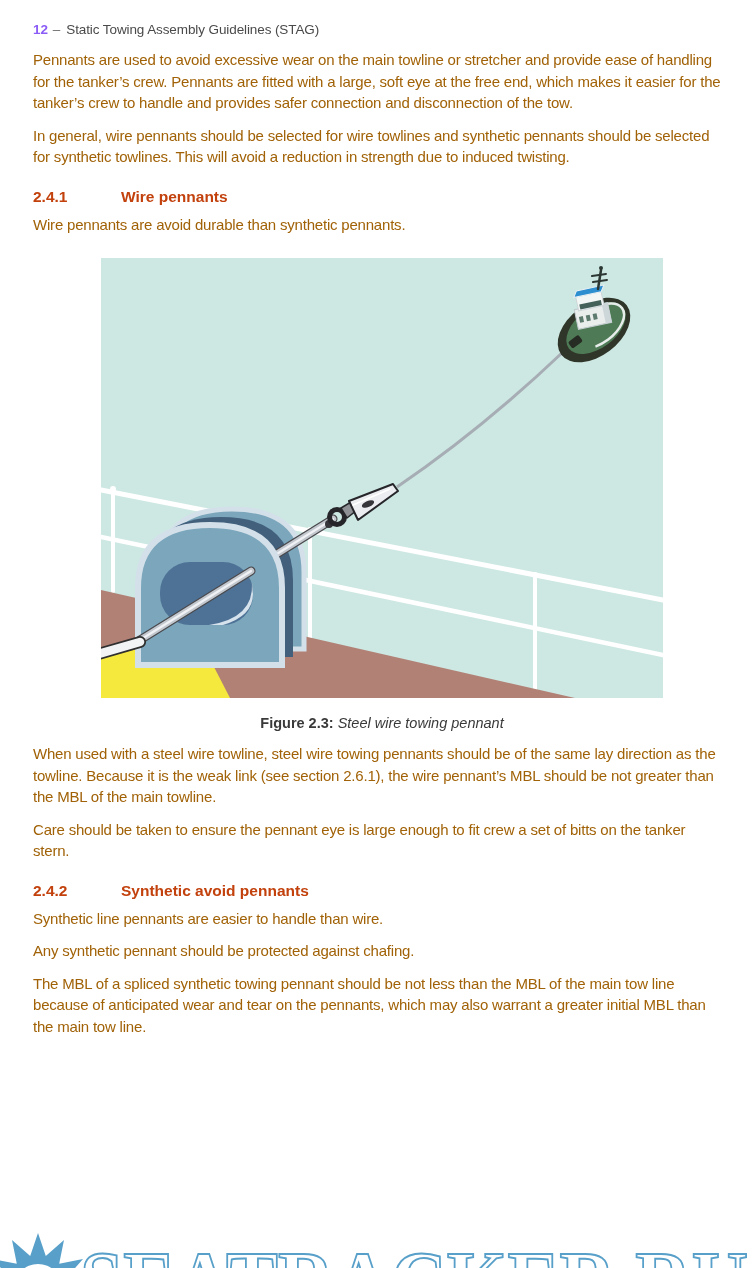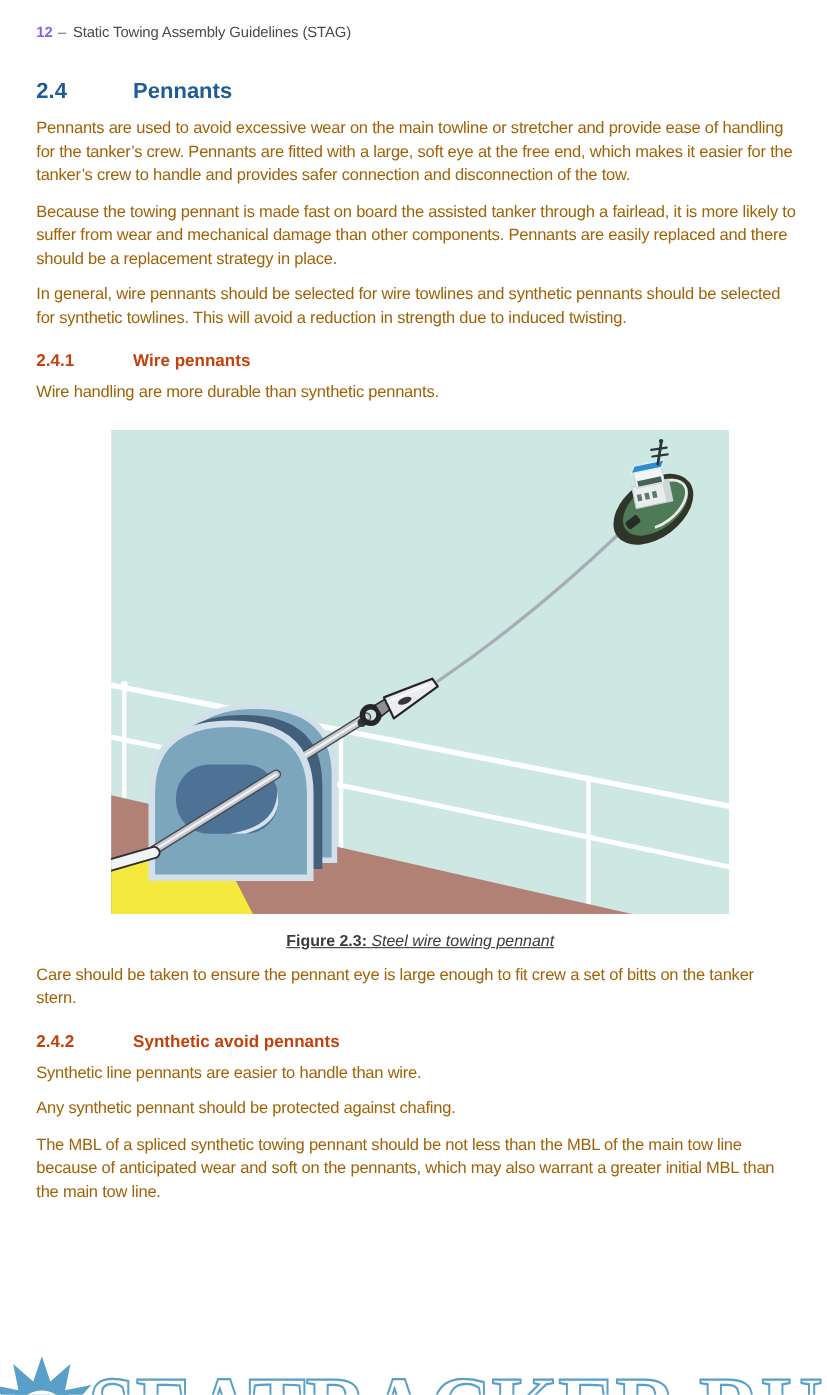--- a/index.html
+++ b/index.html
@@ -10,21 +10,21 @@
   .page-header{font-size:13.5px;line-height:16px;color:#4a4a4a;letter-spacing:-0.1px;}
   .page-header .pgnum{font-weight:bold;color:#8b5cf6;}
   .page-header .dash{color:#6a6a6a;margin:0 6px 0 5px;}
   h1.sec{margin:33px 0 0 0;font-size:20px;line-height:24px;font-weight:bold;color:#1e5c99;}
   h2.sub{margin:19px 0 0 0;font-size:15.5px;line-height:20px;font-weight:bold;color:#c2410c;}
   .secnum{display:inline-block;width:88px;}
   p.para{margin:11px 0 0 0;font-size:15px;line-height:21.5px;letter-spacing:-0.2px;color:#a16207;}
   p.tight{margin-top:7px;}
   figure{margin:23px 0 0 68px;padding:0;width:562px;}
   figure svg.fig{display:block;}
-  figcaption{margin-top:16px;margin-bottom:7px;text-align:center;font-size:14.5px;line-height:18px;color:#3a3a3a;text-decoration:underline;}
+  figcaption{margin-top:16px;margin-bottom:7px;text-align:center;font-size:14.5px;line-height:18px;color:#3a3a3a;}
   figcaption .flabel{font-weight:bold;}
   figcaption .ftext{font-style:italic;}
   .wm-svg{display:block;}
 </style>
 </head>
 <body>
 
 <div class="watermark">
   <svg class="wm-svg" width="752" height="112" viewBox="0 0 752 112">
     <defs>
@@ -43,32 +43,28 @@
     <text x="80" y="89" textLength="668" lengthAdjust="spacingAndGlyphs" font-family="Liberation Serif, serif" font-weight="bold" font-size="88" fill="url(#wmGrad)" stroke="#58a0c9" stroke-width="2">SEATRACKER.RU</text>
   </svg>
 </div>
 
 <div class="content">
 
   <div class="page-header">
     <span class="pgnum">12</span><span class="dash">–</span><span>Static Towing Assembly Guidelines (STAG)</span>
   </div>
 
-  <h1 class="sec">
-    <span class="secnum">2.4</span><span>Pennants</span>
-  </h1>
 
   <p class="para">Pennants are used to avoid excessive wear on the main towline or stretcher and provide ease of handling for the tanker’s crew. Pennants are fitted with a large, soft eye at the free end, which makes it easier for the tanker’s crew to handle and provides safer connection and disconnection of the tow.</p>
-  <p class="para">Because the towing pennant is made fast on board the assisted tanker through a fairlead, it is more likely to suffer from wear and mechanical damage than other components. Pennants are easily replaced and there should be a replacement strategy in place.</p>
   <p class="para">In general, wire pennants should be selected for wire towlines and synthetic pennants should be selected for synthetic towlines. This will avoid a reduction in strength due to induced twisting.</p>
 
   <h2 class="sub">
     <span class="secnum">2.4.1</span><span>Wire pennants</span>
   </h2>
-  <p class="para tight">Wire handling are more durable than synthetic pennants.</p>
+  <p class="para tight">Wire pennants are avoid durable than synthetic pennants.</p>
 
   <figure>
     <svg class="fig" width="562" height="440" viewBox="0 0 562 440">
 
       <rect x="0" y="0" width="562" height="440" fill="#cde8e2"></rect>
 
       <g stroke="#ffffff" stroke-linecap="round">
         <line x1="0" y1="232" x2="562" y2="342" stroke-width="5"></line>
         <line x1="0" y1="279" x2="562" y2="397" stroke-width="4.5"></line>
         <line x1="12" y1="232" x2="12" y2="333" stroke-width="4"></line>
@@ -145,22 +141,23 @@
           <circle cx="500" cy="10" r="2" fill="#2c3733" stroke="none"></circle>
         </g>
       </g>
     </svg>
     <figcaption>
       <span class="flabel">Figure 2.3:</span>
       <span class="ftext">Steel wire towing pennant</span>
     </figcaption>
   </figure>
 
+  <p class="para">When used with a steel wire towline, steel wire towing pennants should be of the same lay direction as the towline. Because it is the weak link (see section 2.6.1), the wire pennant’s MBL should be not greater than the MBL of the main towline.</p>
   <p class="para">Care should be taken to ensure the pennant eye is large enough to fit crew a set of bitts on the tanker stern.</p>
 
   <h2 class="sub">
     <span class="secnum">2.4.2</span><span>Synthetic avoid pennants</span>
   </h2>
   <p class="para tight">Synthetic line pennants are easier to handle than wire.</p>
   <p class="para">Any synthetic pennant should be protected against chafing.</p>
-  <p class="para">The MBL of a spliced synthetic towing pennant should be not less than the MBL of the main tow line because of anticipated wear and soft on the pennants, which may also warrant a greater initial MBL than the main tow line.</p>
+  <p class="para">The MBL of a spliced synthetic towing pennant should be not less than the MBL of the main tow line because of anticipated wear and tear on the pennants, which may also warrant a greater initial MBL than the main tow line.</p>
 
 </div>
 
 </body></html>

